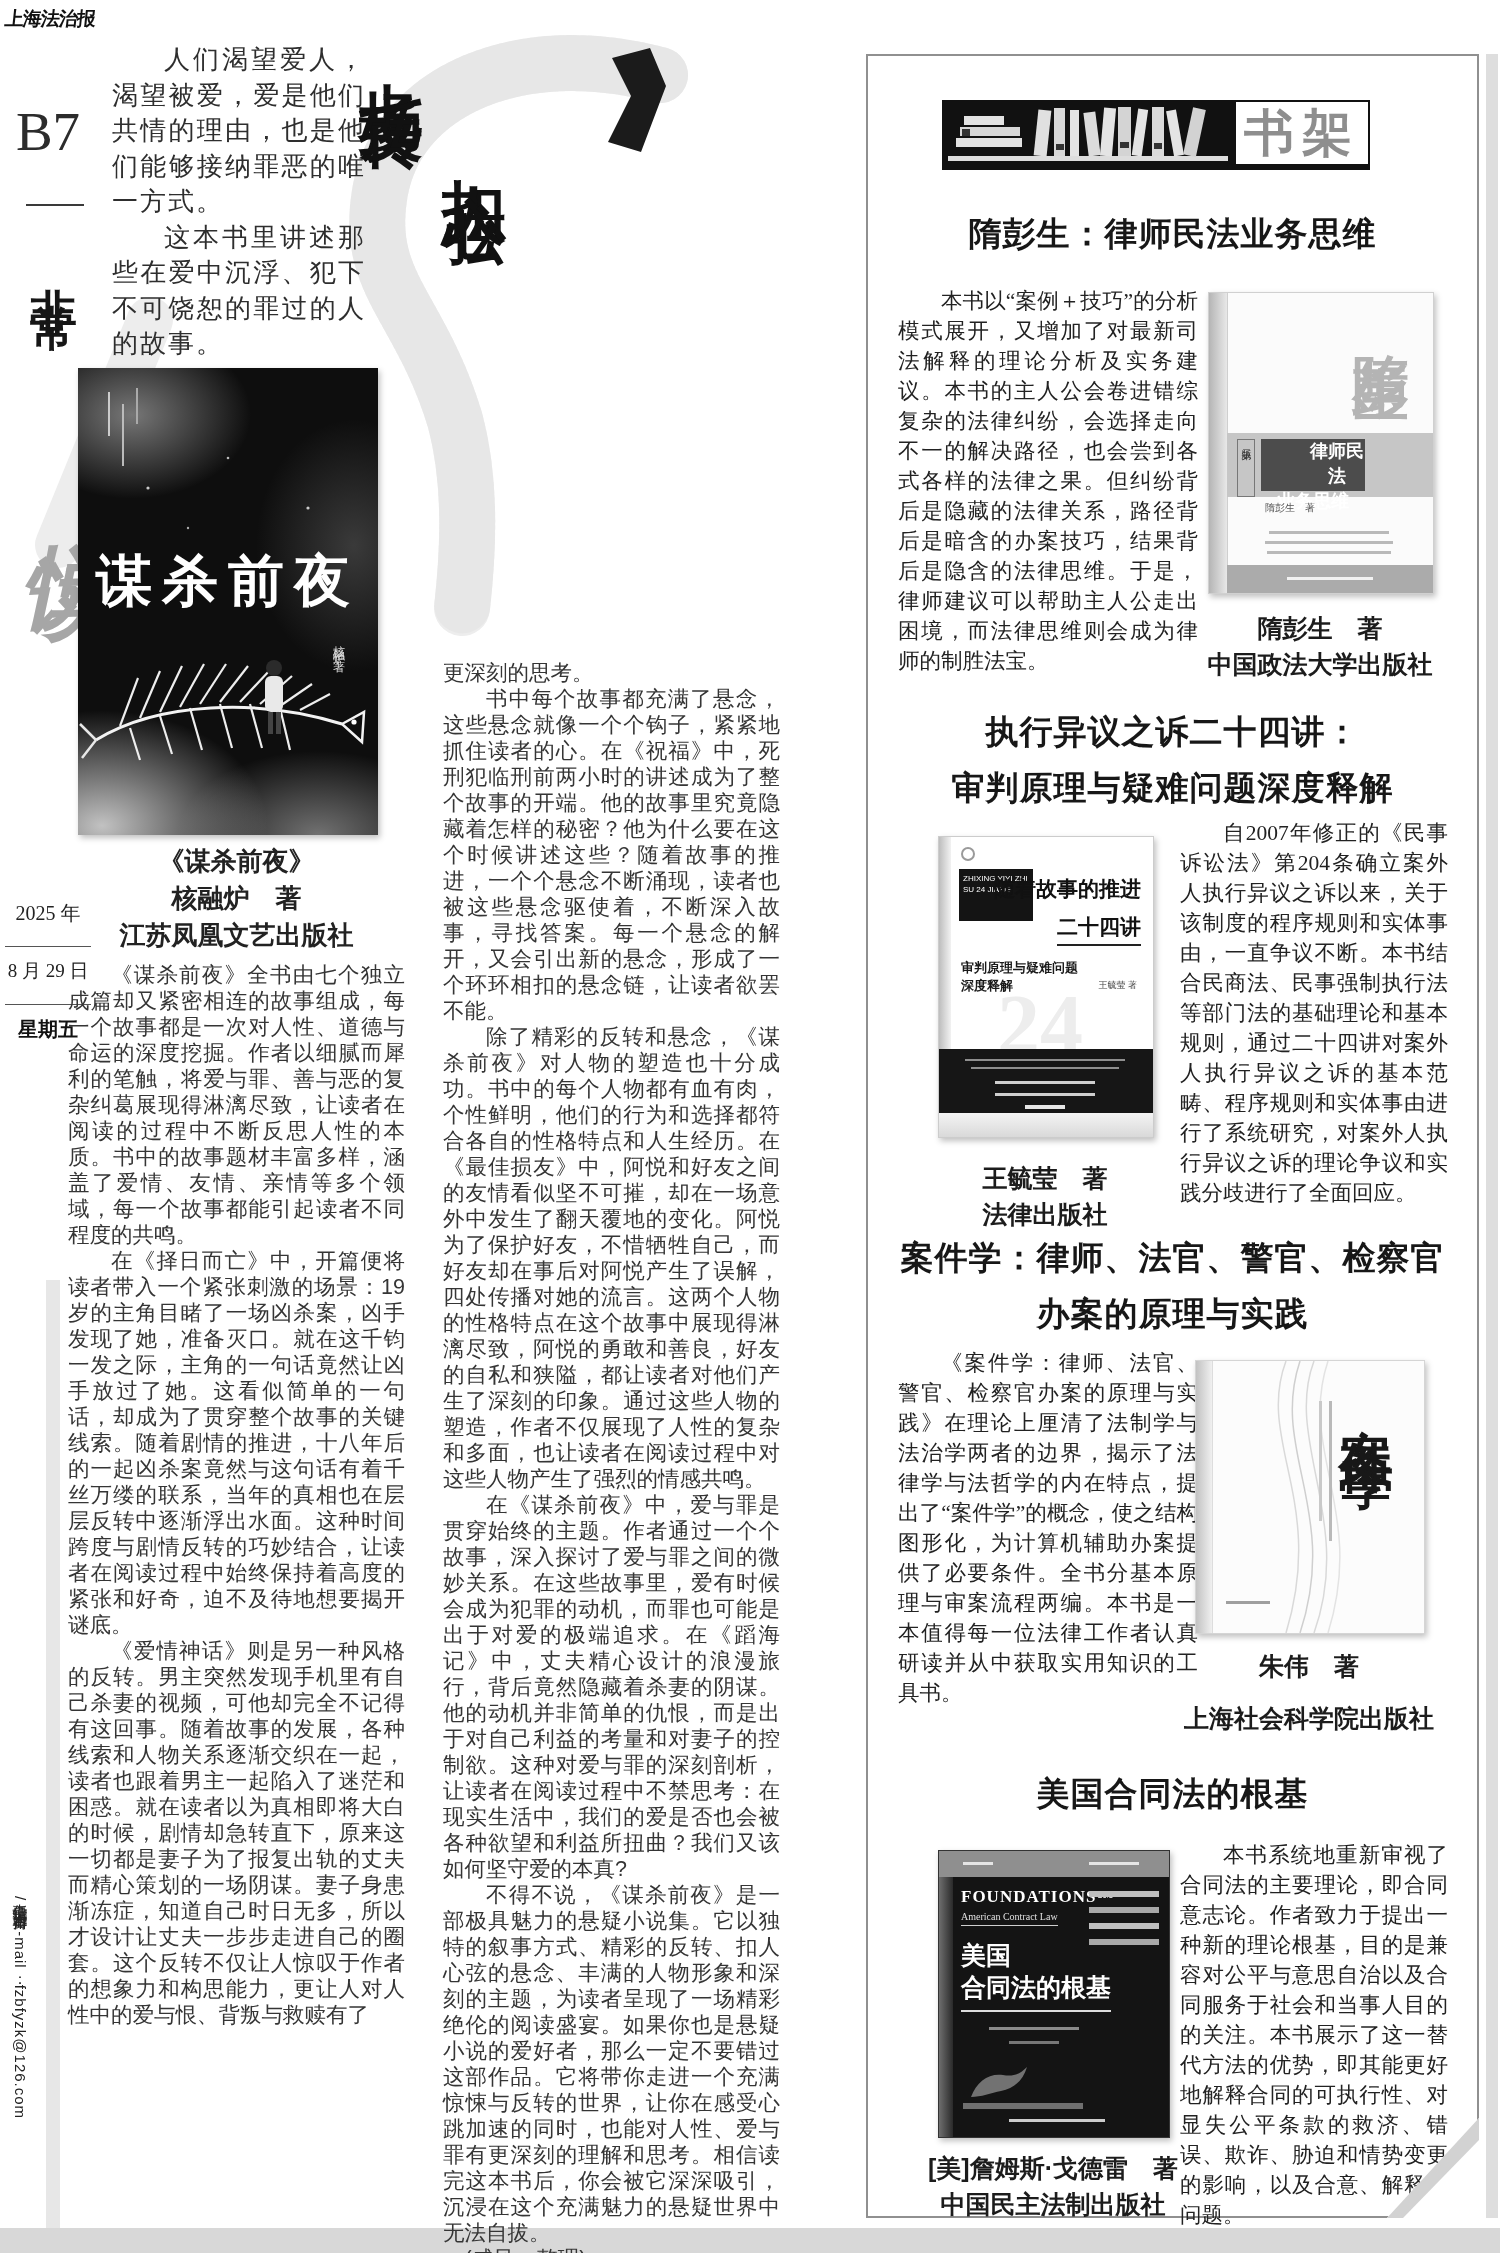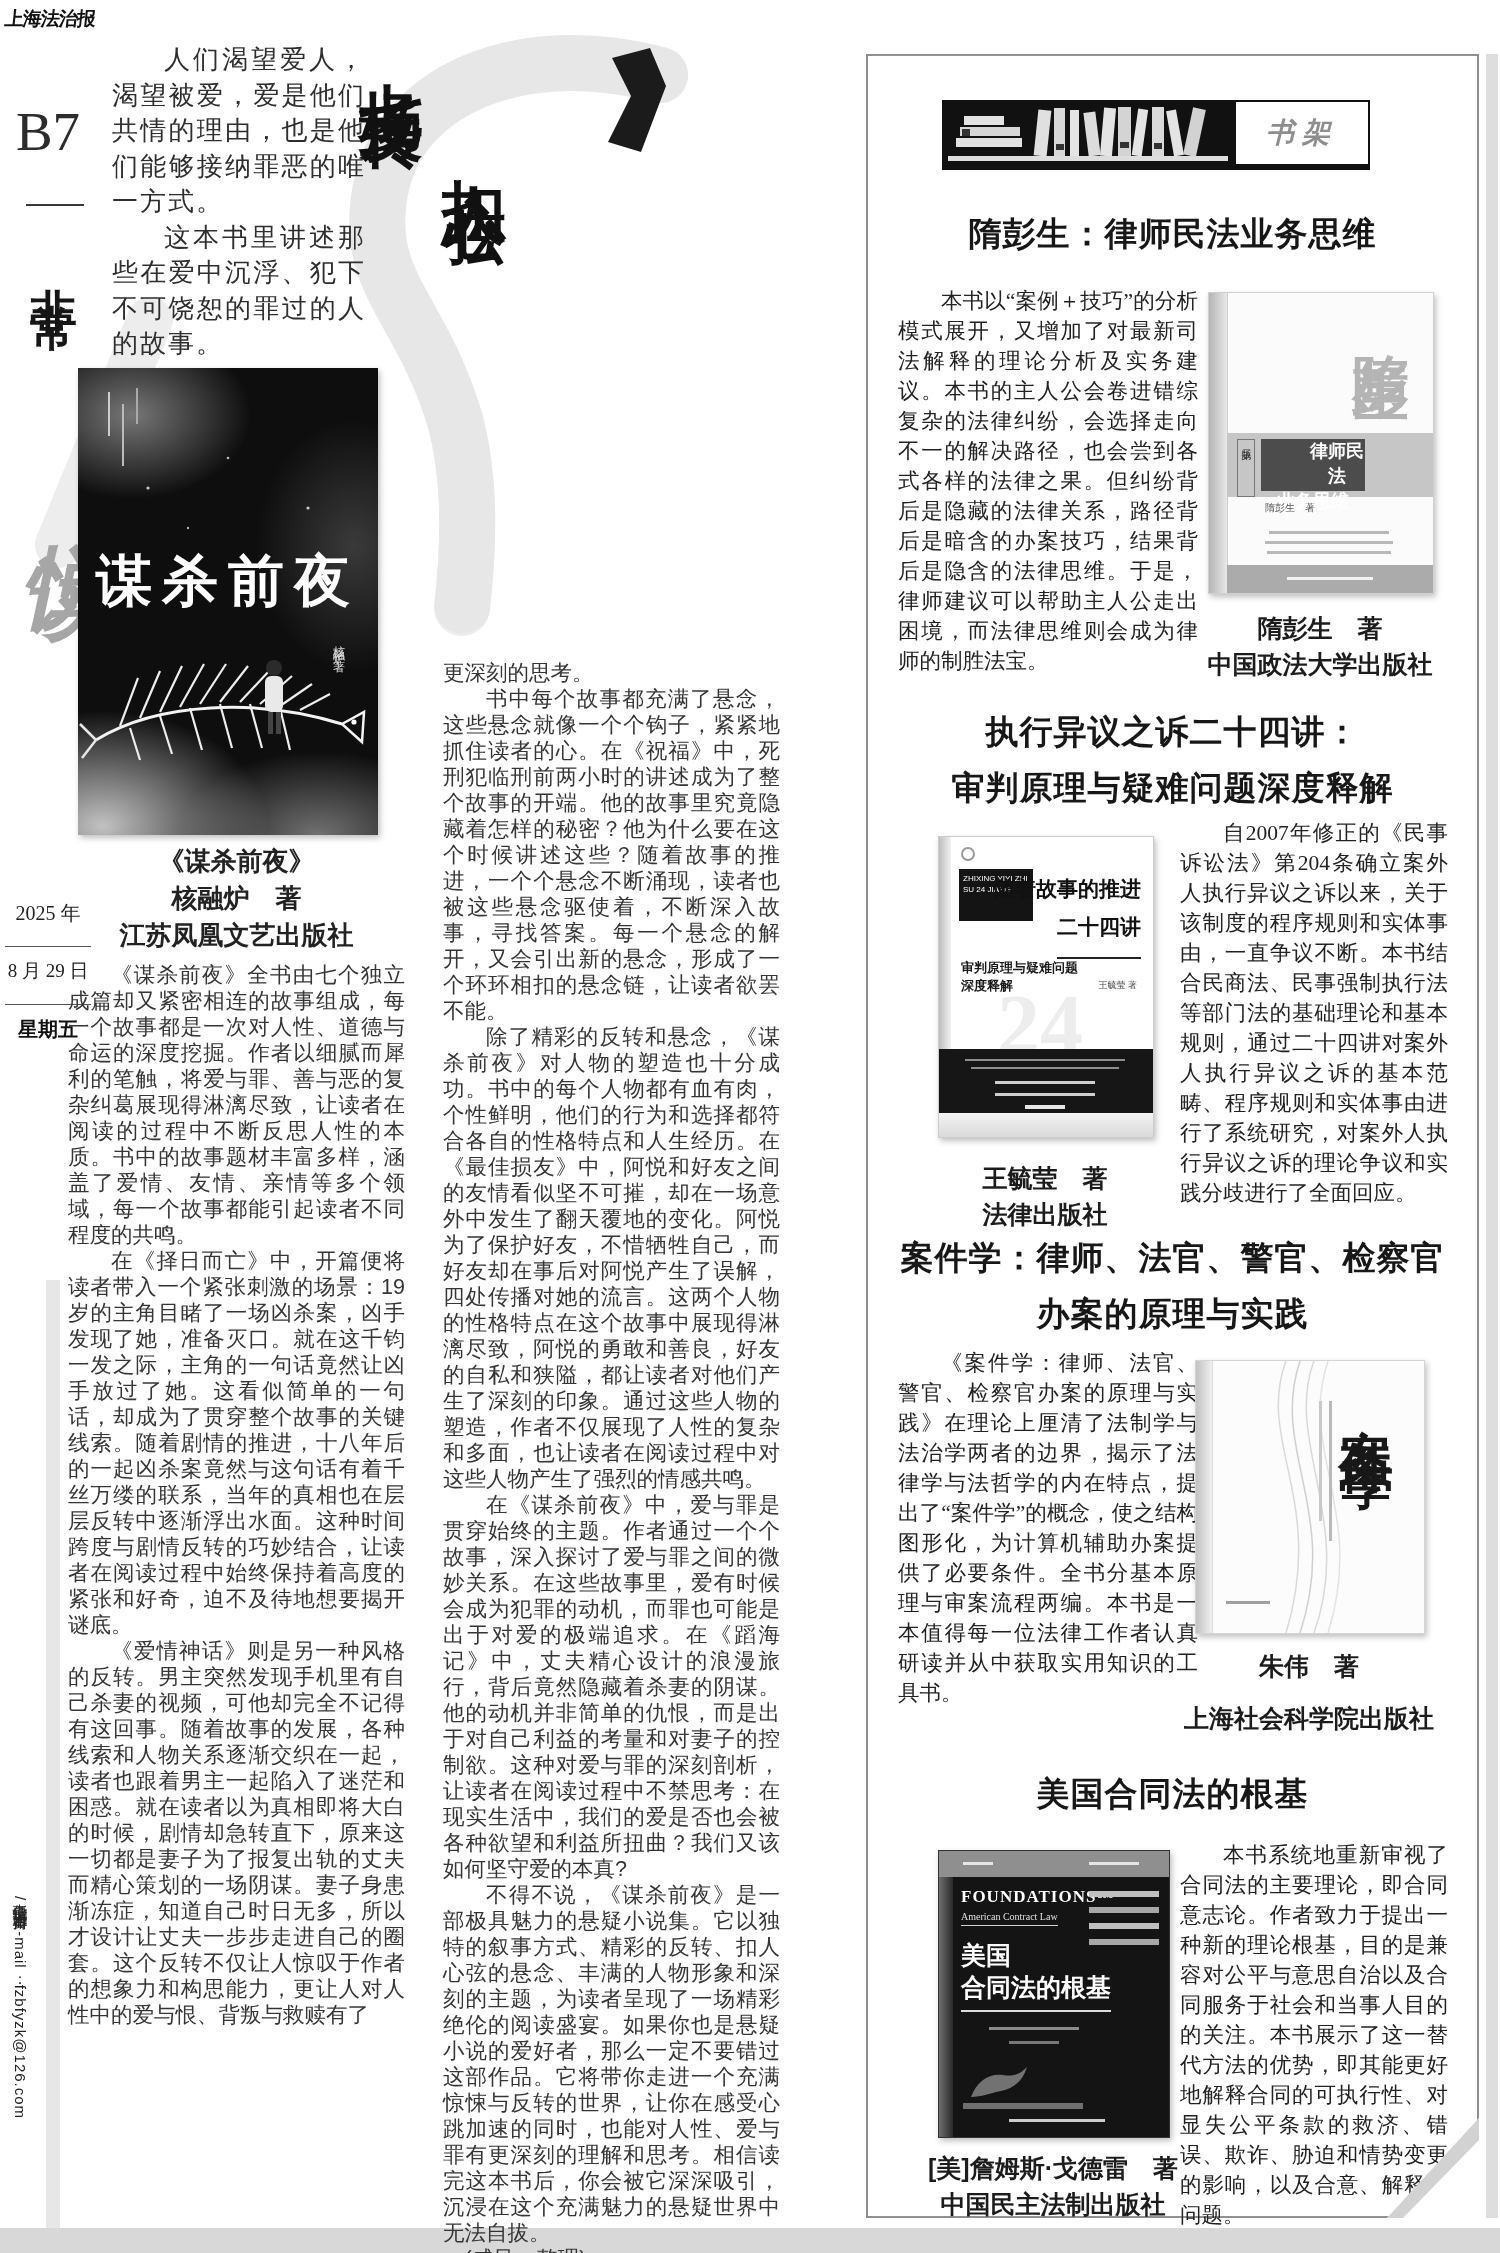--- a/index.html
+++ b/index.html
@@ -151,21 +151,21 @@
       <rect x="174" y="5" width="13" height="49" fill="#d4d4d4"></rect>
       <rect x="191" y="7" width="10" height="47" fill="#e4e4e4" transform="rotate(8 196 30)"></rect>
       <rect x="208" y="5" width="12" height="49" fill="#dadada"></rect>
       <rect x="226" y="8" width="10" height="46" fill="#e4e4e4" transform="rotate(-10 231 31)"></rect>
       <rect x="244" y="6" width="13" height="48" fill="#d2d2d2" transform="rotate(12 250 30)"></rect>
       <rect x="112" y="42" width="8" height="6" fill="#333333"></rect>
         <rect x="176" y="40" width="9" height="6" fill="#333333"></rect>
       <rect x="210" y="41" width="8" height="6" fill="#333333"></rect>
     </svg>
     <div style="position:absolute;right:0;top:0;width:132px;height:62px;background:#ffffff;border-left:2px solid #111;">
-      <div class="ctr serif" style="font-size:28px;font-weight:bold;font-style:italic;color:#8e8e8e;line-height:62px;letter-spacing:8px;">书架</div>
+      <div class="ctr serif" style="font-size:50px;font-weight:bold;color:#8e8e8e;line-height:62px;letter-spacing:8px;">书架</div>
     </div>
   </div>
 
   <div class="abs ptitle" style="top:156px;">隋彭生：律师民法业务思维</div>
   <div class="abs ptext" style="left:30px;top:230px;width:300px;">
     <p>本书以“案例＋技巧”的分析模式展开，又增加了对最新司法解释的理论分析及实务建议。本书的主人公会卷进错综复杂的法律纠纷，会选择走向不一的解决路径，也会尝到各式各样的法律之果。但纠纷背后是隐藏的法律关系，路径背后是暗含的办案技巧，结果背后是隐含的法律思维。于是，律师建议可以帮助主人公走出困境，而法律思维则会成为律师的制胜法宝。</p>
   </div>
   <div class="abs cover" style="left:340px;top:236px;width:224px;height:300px;background:#fbfbfb;border:1px solid #d0d0d0;overflow:hidden;">
     <div style="position:absolute;left:0;top:0;width:18px;height:100%;background:linear-gradient(to right,#b5b5b5,#e8e8e8);border-right:1px solid #cfcfcf;"></div>
     <div class="v serif" style="position:absolute;right:14px;top:16px;height:250px;font-size:56px;font-weight:bold;color:#b4b4b4;letter-spacing:6px;">隋彭生</div>
@@ -186,21 +186,21 @@
   <div class="abs pauthor" style="left:340px;top:556px;width:224px;">隋彭生　著</div>
   <div class="abs pauthor" style="left:300px;top:592px;width:304px;">中国政法大学出版社</div>
 
   <div class="abs ptitle" style="top:654px;">执行异议之诉二十四讲：</div>
   <div class="abs ptitle" style="top:710px;">审判原理与疑难问题深度释解</div>
   <div class="abs cover" style="left:70px;top:780px;width:214px;height:300px;background:#ffffff;border:1px solid #cccccc;overflow:hidden;">
     <div style="position:absolute;left:0;top:0;width:12px;height:100%;background:linear-gradient(to right,#bdbdbd,#f2f2f2);"></div>
     <div style="position:absolute;left:22px;top:10px;width:10px;height:10px;border-radius:50%;border:2px solid #9a9a9a;"></div>
     <div style="position:absolute;left:20px;top:32px;width:74px;height:52px;background:#141414;color:#fff;font-size:8px;line-height:11px;padding:4px;box-sizing:border-box;">ZHIXING YIYI ZHI SU 24 JIANG</div>
     <div style="position:absolute;right:12px;top:38px;font-size:21px;font-weight:900;color:#111;">随着故事的推进</div>
-    <div style="position:absolute;right:12px;top:76px;font-size:21px;font-weight:900;color:#111;border-bottom:2px solid #222;padding-bottom:16px;">二十四讲</div>
+    <div style="position:absolute;right:12px;top:76px;font-size:21px;font-weight:900;color:#111;border-bottom:2px solid #222;padding-bottom:3px;">二十四讲</div>
     <div style="position:absolute;left:22px;top:122px;font-size:13px;font-weight:bold;color:#1a1a1a;">审判原理与疑难问题</div>
     <div style="position:absolute;left:22px;top:140px;font-size:13px;font-weight:bold;color:#1a1a1a;">深度释解</div>
     <div style="position:absolute;right:16px;top:142px;font-size:9px;color:#444;">王毓莹 著</div>
     <div class="serif" style="position:absolute;left:58px;top:138px;font-size:86px;font-weight:bold;color:#ededed;">24</div>
     <div style="position:absolute;left:0;top:212px;width:100%;height:64px;background:#161616;">
       <div class="wbar" style="left:26px;top:10px;width:160px;background:#8f8f8f;height:2px;"></div>
       <div class="wbar" style="left:32px;top:18px;width:148px;background:#8f8f8f;height:2px;"></div>
       <div class="wbar" style="left:56px;top:32px;width:100px;background:#cfcfcf;height:3px;"></div>
       <div class="wbar" style="left:56px;top:44px;width:100px;background:#cfcfcf;height:3px;"></div>
       <div class="wbar" style="left:86px;top:56px;width:40px;background:#e6e6e6;height:4px;"></div>

